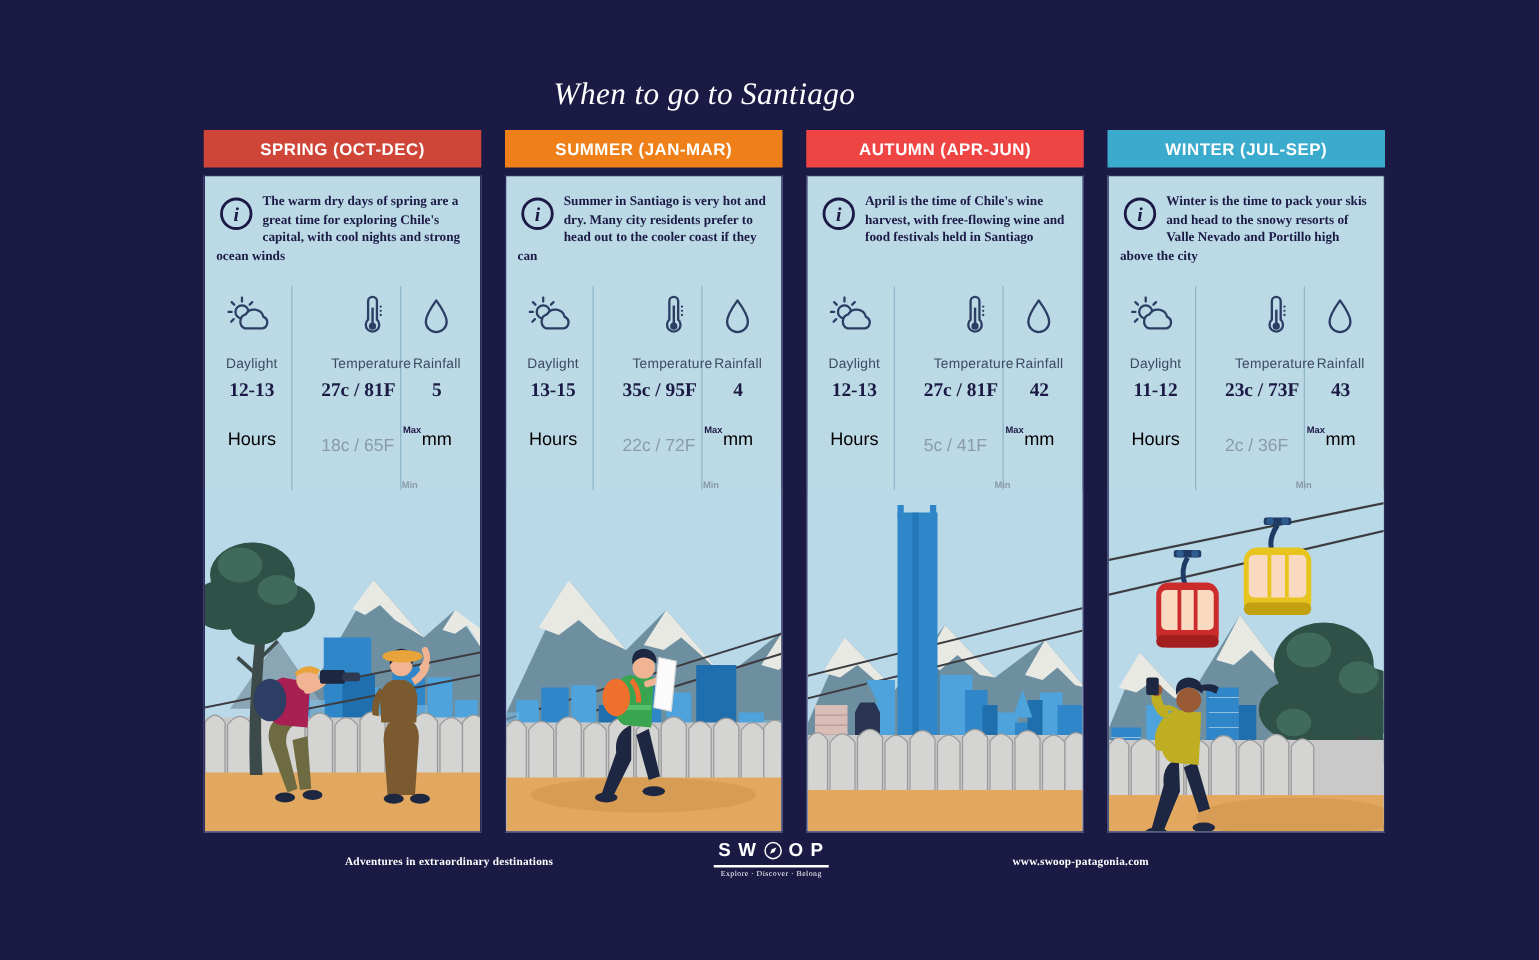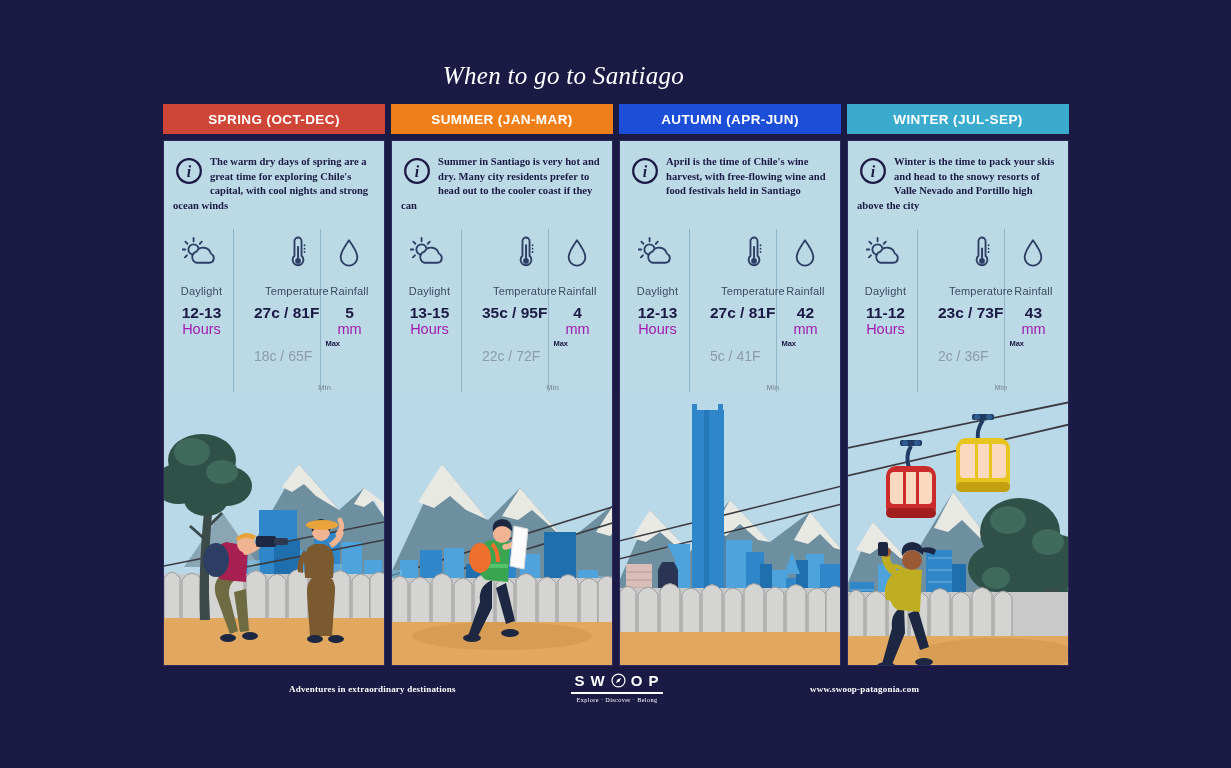--- a/index.html
+++ b/index.html
@@ -19,21 +19,21 @@
     font-style: italic;
     font-size: 25px;
     color: #ffffff;
     letter-spacing: 0.3px;
   }
 
   
   .panels {
     position: absolute; left: 163px; top: 104px;
     width: 905px; height: 562px;
-    display: flex; gap: 6px;
+    display: flex; gap: 19px;
   }
   .panel { width: 222px; height: 562px; display: flex; flex-direction: column; }
 
   .panel-header {
     height: 30px; flex: 0 0 30px;
     display: flex; align-items: center; justify-content: center;
     color: #fff; font-weight: bold; font-size: 13.5px; letter-spacing: 0.4px;
   }
   .panel-body {
     flex: 1 1 auto;
@@ -75,37 +75,37 @@
   }
   .stat.daylight { width: 64px; }
   .stat.temperature { width: 88px; border-left: 1px solid #8fb6c9; border-right: 1px solid #8fb6c9; padding-left: 40px; }
   .stat.rainfall { width: 58px; }
   .stat-icon { height: 34px; display: flex; align-items: center; justify-content: center; }
   .stat-label {
     font-size: 11px; color: #3b4a63; margin-top: 16px; font-weight: 500;
     letter-spacing: 0.2px;
   }
   .stat-values { margin-top: 7px; text-align: center; }
-  .big { font-size: 15.5px; font-weight: bold; color: #1b1a45; line-height: 17px; }
+  .big { font-size: 15.5px; font-weight: bold; color: #1b1a45; line-height: 17px; font-family: Liberation Serif, serif; }
   .sub { font-size: 14px; color: #8a9bab; line-height: 16px; }
-  .unitword { font-size: 14.5px; color: #a21caf; line-height: 16px; }
+  .unitword { font-size: 14.5px; color: #000000; line-height: 16px; margin-top: 23px; }
   .temp-rows { display: flex; flex-direction: column; gap: 0px; }
   .temp-row { display: flex; align-items: flex-start; justify-content: flex-start; white-space: nowrap; }
   .temp-tag { font-size: 7.5px; font-weight: bold; margin-left: 6px; margin-top: 35px; }
   .temp-tag.max { color: #1b1a45; }
   .temp-tag.min { color: #8a9bab; }
 
   
   .art { flex: 1 1 auto; position: relative; overflow: hidden; }
   .art svg { position: absolute; left: 0; top: 0; }
 
   
   .footer { position: absolute; left: 0; top: 676px; width: 1231px; height: 50px; }
   .footer-tag {
-    position: absolute; left: 289px; top: 8px;
+    position: absolute; left: 276px; top: 8px;
     font-family: "Liberation Serif", serif; font-weight: bold;
     font-size: 9px; color: #ffffff; letter-spacing: 0.2px;
   }
   .footer-url {
     position: absolute; left: 810px; top: 8px;
     font-family: "Liberation Serif", serif; font-weight: bold;
     font-size: 9px; color: #ffffff; letter-spacing: 0.2px; text-align: center;
   }
   .logo { position: absolute; left: 571px; top: -4px; width: 92px; text-align: center; }
   .logo-word {
@@ -435,21 +435,21 @@
               <path d="M101 140 q-2 -12 9 -13 q11 1 10 12 q-5 -5 -10 -5 q-6 0 -9 6 z" fill="#1d2742"></path>
               <path d="M113 155 q10 -2 14 -8" stroke="#f0b492" stroke-width="5.5" fill="none" stroke-linecap="round"></path>
               <path d="M122 134 l14 3 l-4 40 l-14 -3 z" fill="#fbfbfb" stroke="#d8d8d8" stroke-width="1"></path>
             </g>
           </svg>
         </div>
       </div>
     </div>
 
     <div class="panel">
-      <div class="panel-header" style="background:#1d4ed8">AUTUMN (APR-JUN)</div>
+      <div class="panel-header" style="background:#ef4444">AUTUMN (APR-JUN)</div>
       <div class="panel-body">
 
         <div class="blurb">
           <svg class="info-icon" viewBox="0 0 32 32">
             <circle cx="16" cy="16" r="13.5" fill="none" stroke="#1b1a45" stroke-width="2.6"></circle>
             <text x="16" y="23" font-family="Liberation Serif, serif" font-style="italic" font-weight="bold" font-size="18" fill="#1b1a45" text-anchor="middle">i</text>
           </svg>
           <div class="blurb-text">April is the time of Chile's wine harvest, with free-flowing wine and food festivals held in Santiago</div>
         </div>
 

